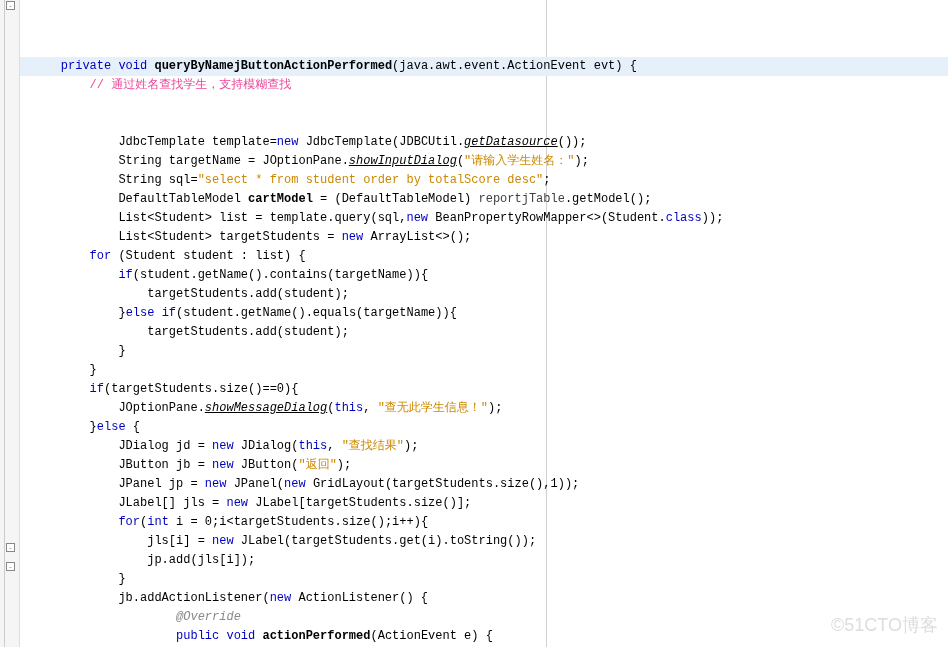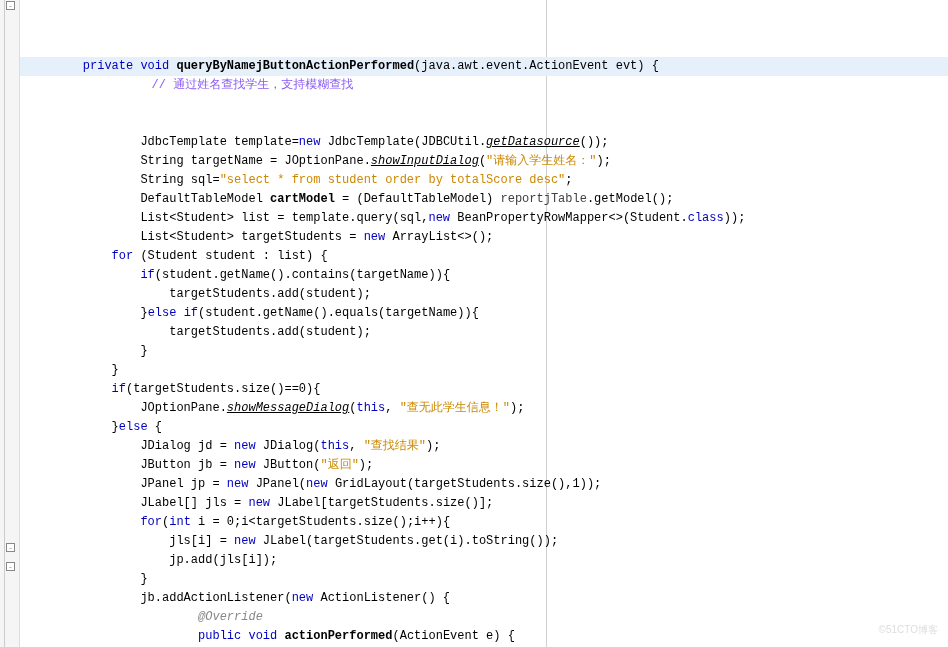--- a/index.html
+++ b/index.html
@@ -46,48 +46,48 @@
       position: absolute;
       left: 20px;
       top: 0;
       right: 0;
       height: 100%;
       white-space: pre;
       line-height: 19px;
     }
     .code-line {
       height: 19px;
-      padding-left: 34px;
+      padding-left: 12px;
       position: relative;
     }
     .highlight-line {
       background: #e6f0fa;
     }
     .center-guide {
       position: absolute;
       left: 526px;
       top: 0;
       width: 1px;
       height: 100%;
       background: #d0d0d0;
       pointer-events: none;
     }
     .kw { color: #0000c0; }
-    .comment { color: #8b5cf6; margin-left: 40px; }
+    .comment { color: #ec4899; }
     .str { color: #cc8800; }
     .method-italic { font-style: italic; text-decoration: underline; }
     .field { color: #404040; }
     .bold { font-weight: bold; }
     .annotation { color: #888; font-style: italic; margin-top: 24px; }
     .watermark {
       position: absolute;
       right: 10px;
       bottom: 10px;
       color: #ddd;
-      font-size: 10px;
+      font-size: 18px;
       font-family: sans-serif;
     }
   </style>
 </head>
 <body>
 
 <div class="gutter">
   <div class="gutter-line"></div>
   <div id="fold-markers">
       <div class="fold-marker" style="top: 1px;">-</div>

